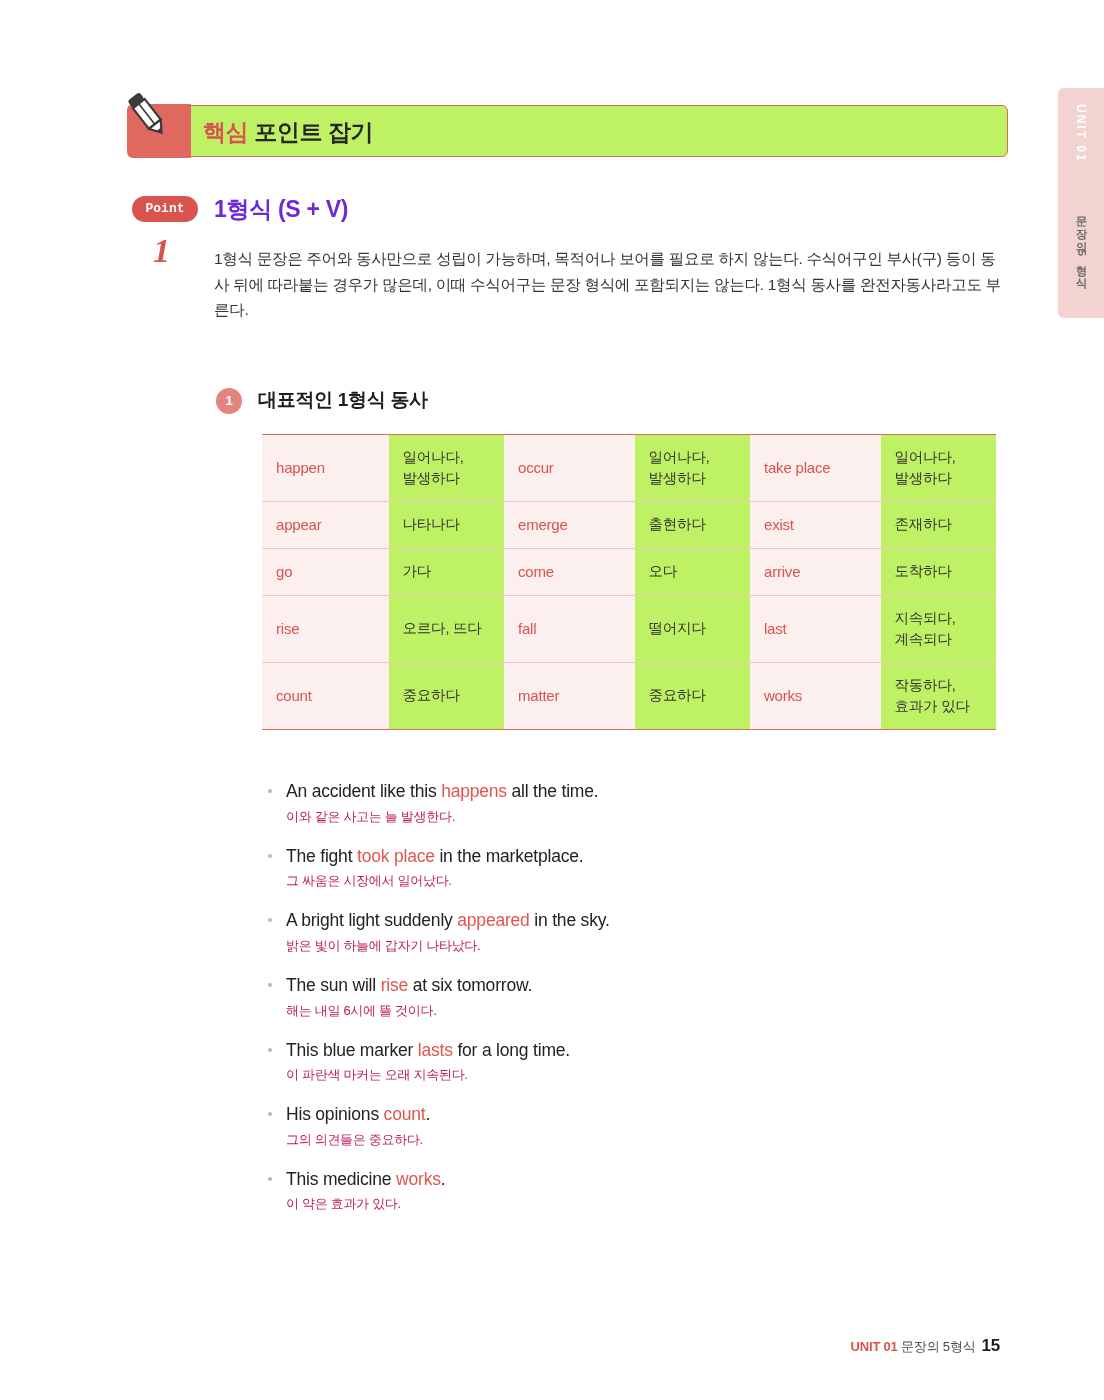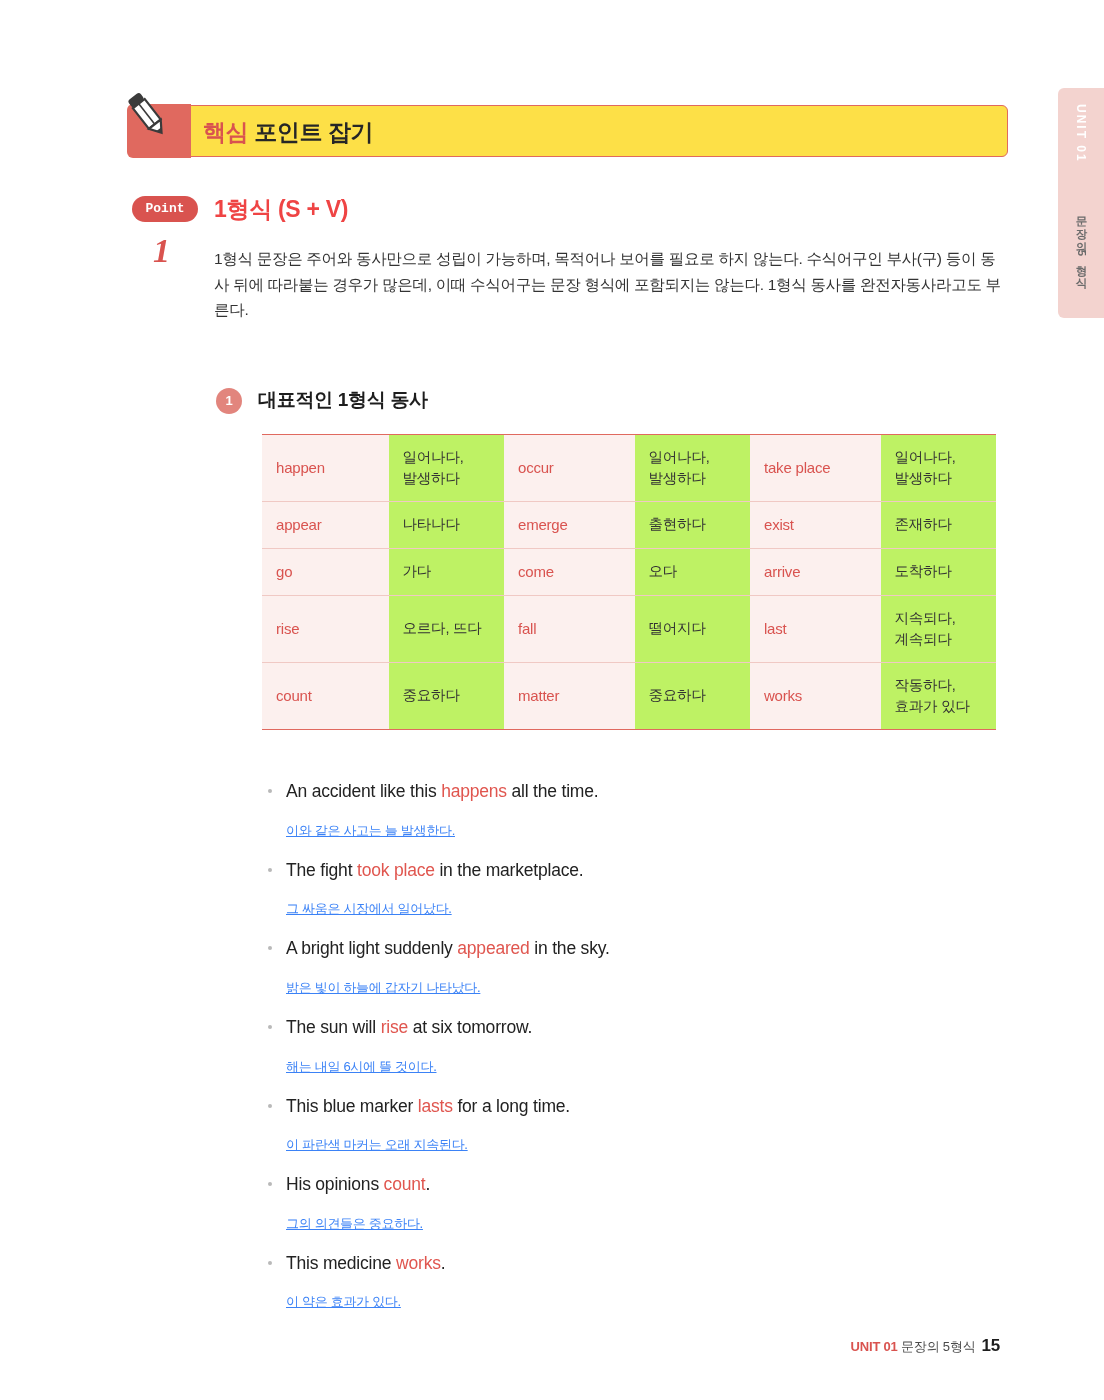--- a/index.html
+++ b/index.html
@@ -49,21 +49,21 @@
 
   
   .header-band {
     position: absolute;
     left: 128px;
     top: 105px;
     width: 880px;
     height: 52px;
     border: 1.6px solid #e0695f;
     border-radius: 6px;
-    background: #fde047;
+    background: #bef264;
   }
   .header-band .redblock {
     position: absolute;
     left: -1.6px;
     top: -1.6px;
     width: 64px;
     height: 53.2px;
     background: #e0695f;
     border-radius: 6px 0 0 6px;
   }
@@ -111,21 +111,21 @@
     font-weight: bold;
     color: #d9534f;
     font-family: "Liberation Serif", serif;
   }
   .point-title {
     position: absolute;
     left: 214px;
     top: 194px;
     font-size: 23px;
     font-weight: bold;
-    color: #ef4444;
+    color: #6d28d9;
     letter-spacing: -0.3px;
   }
   .point-body {
     position: absolute;
     left: 214px;
     top: 246px;
     width: 790px;
     font-size: 15.5px;
     line-height: 1.65;
     color: #333;
@@ -211,25 +211,24 @@
     background: #b9b9b9;
   }
   .ex-en {
     font-size: 17.5px;
     color: #222;
     line-height: 1.35;
     letter-spacing: -0.2px;
   }
   .ex-en .hl { color: #e0564f; }
   .ex-ko {
-    margin-top: 18px;
+    margin-top: 4px;
     font-size: 13px;
-    color: #3b82f6;
+    color: #be185d;
     letter-spacing: -0.3px;
-    text-decoration: underline;
   }
 
   
   .footer {
     position: absolute;
     right: 104px;
     bottom: 44px;
     font-size: 13px;
     color: #4a4a4a;
     letter-spacing: -0.2px;

